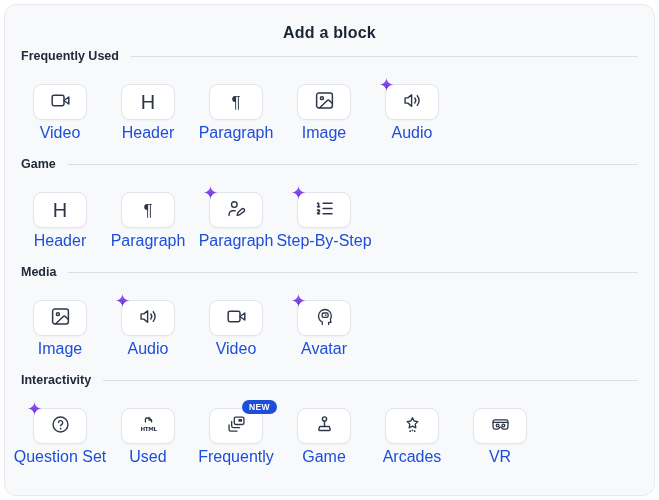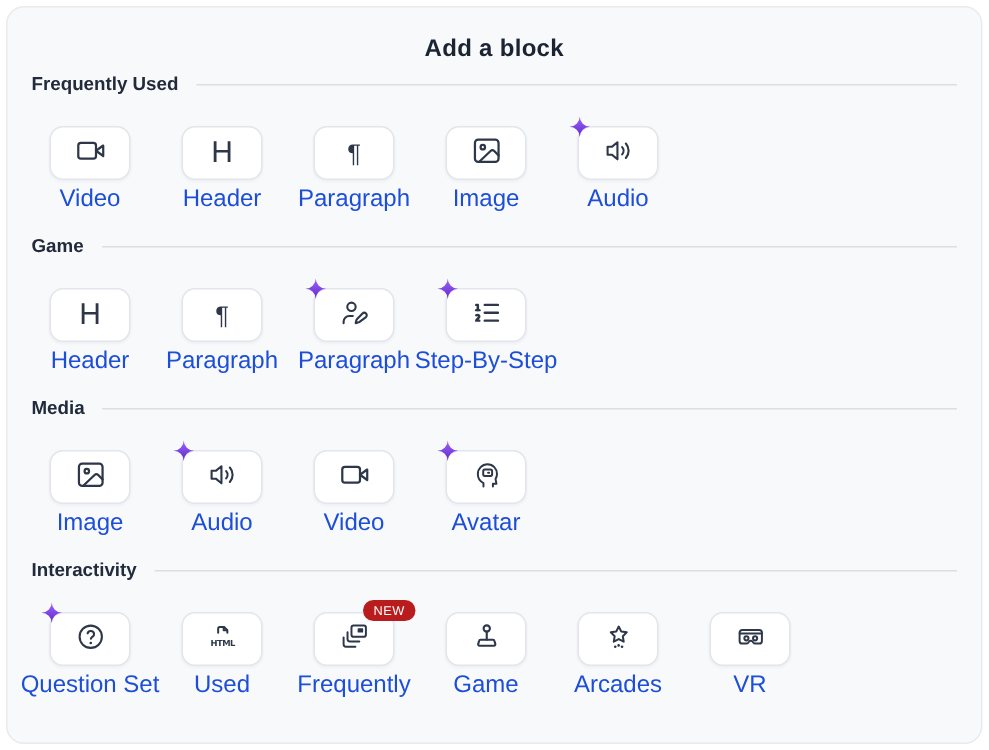--- a/index.html
+++ b/index.html
@@ -76,24 +76,24 @@
   .sparkle {
     position: absolute;
     top: -8px; left: -7px;
     width: 15px; height: 15px;
     pointer-events: none;
   }
   .sparkle svg { display: block; }
   .badge-new {
     position: absolute;
     top: -9px; right: -15px;
-    background: #b91c1c;
+    background: #1d4ed8;
     color: #ffffff;
     font-size: 8.5px;
-    font-weight: 400;
+    font-weight: 700;
     letter-spacing: .4px;
     padding: 2.5px 7px;
     border-radius: 9px;
     line-height: 1;
   }
 </style>
 </head>
 <body>
 
 <svg width="0" height="0" style="position:absolute" aria-hidden="true">

